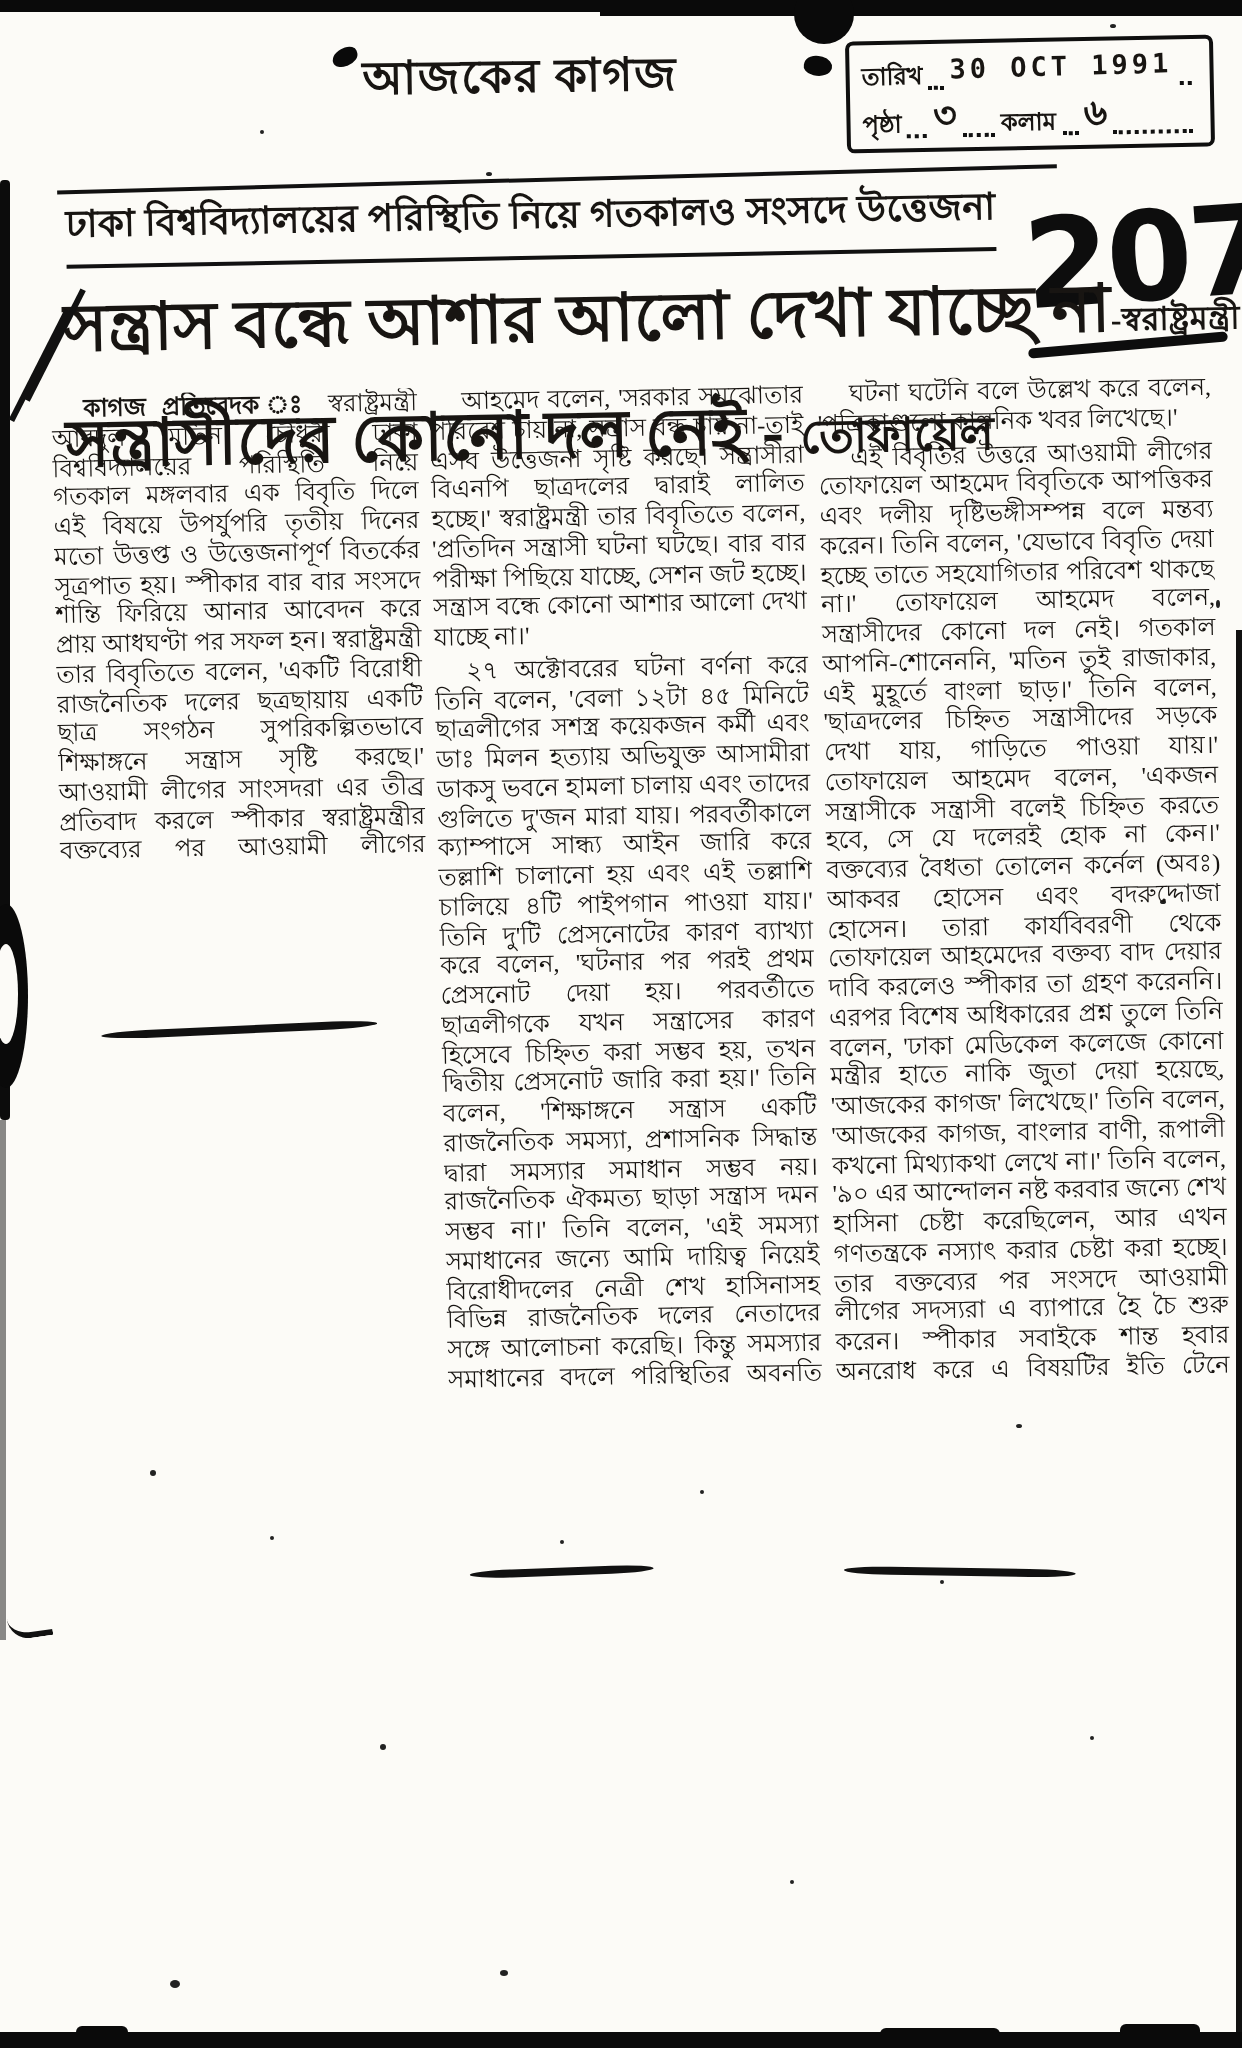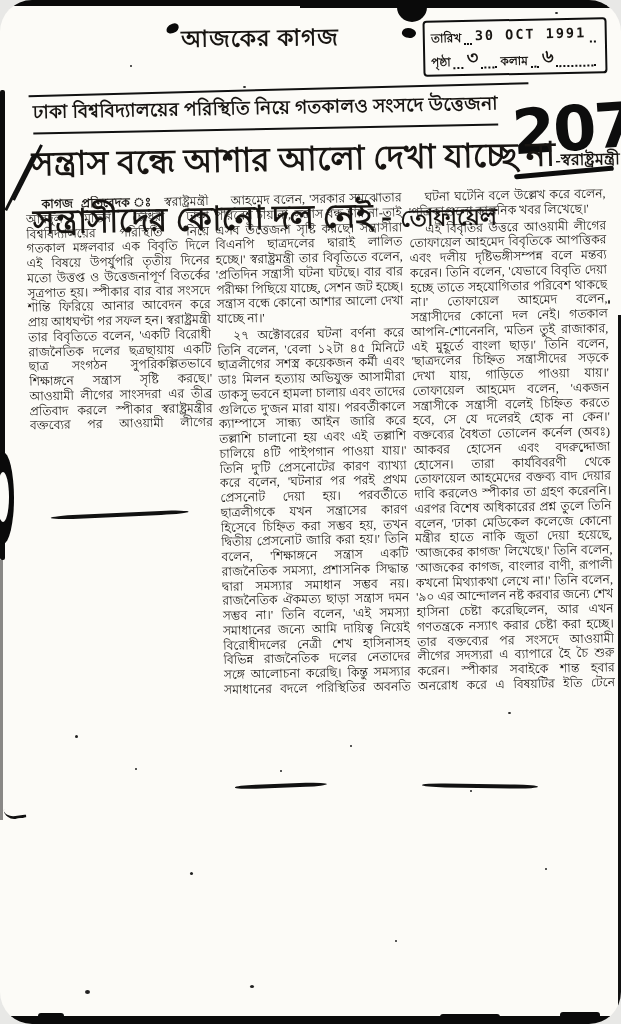--- a/index.html
+++ b/index.html
@@ -1,20 +1,19 @@
 <!DOCTYPE html>
 <html><head>
 <meta charset="utf-8">
 <style>
   html,body{margin:0;padding:0;background:#e8e8e6;}
   .page{
     position:relative;width:621px;height:1024px;margin:0 auto;
     background:#fcfbf7;overflow:hidden;color:#181512;
     font-family:"Liberation Serif","DejaVu Serif",serif;
-    border-radius:32px;
   }
   
   .top-bar{position:absolute;left:0;top:0;width:621px;height:6px;background:#0a0a0a;}
   .top-bar-tail{position:absolute;left:300px;top:5px;width:321px;height:3px;background:#0a0a0a;}
   .punch-hole-top{position:absolute;left:397px;top:-8px;width:30px;height:30px;border-radius:50%;background:#0a0a0a;}
   .left-edge{position:absolute;left:0;top:90px;width:5px;height:470px;background:#0c0c0c;border-radius:2px;}
   .left-edge-faint{position:absolute;left:0;top:560px;width:3px;height:260px;background:#2a2a2a;opacity:.55;}
   .left-blob{position:absolute;left:-8px;top:452px;width:22px;height:92px;background:#0a0a0a;border-radius:50%;}
   .left-blob-hole{position:absolute;left:-3px;top:472px;width:12px;height:50px;background:#fcfbf7;border-radius:50%;}
   .right-edge{position:absolute;right:0px;top:315px;width:3px;height:709px;background:#111;}

